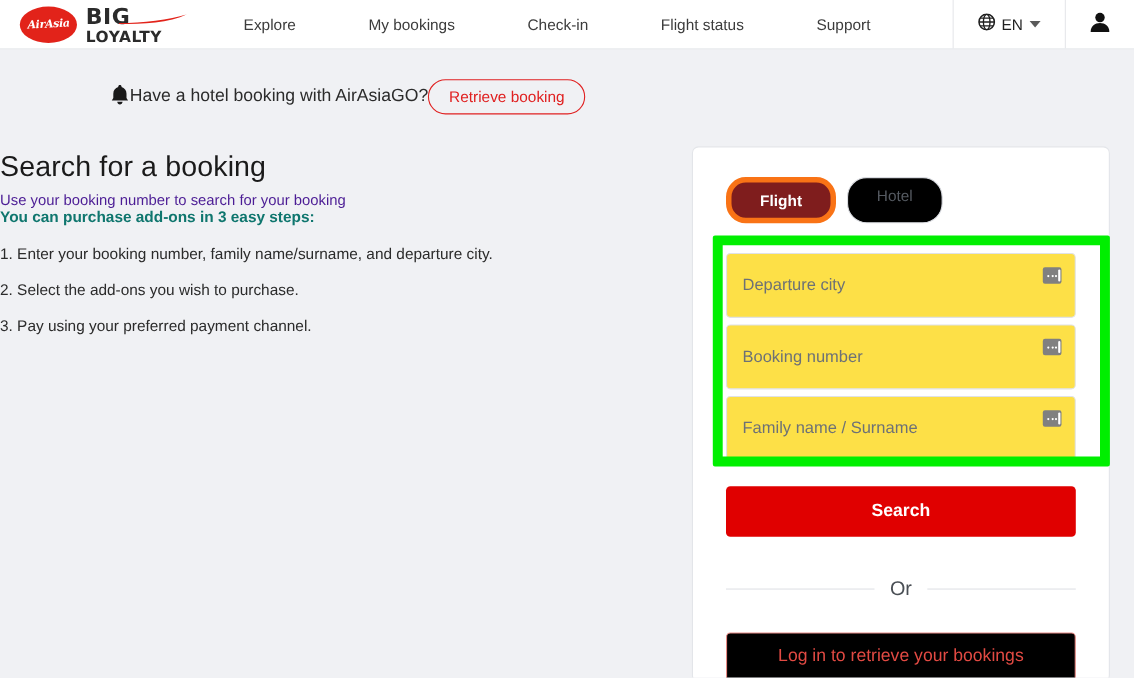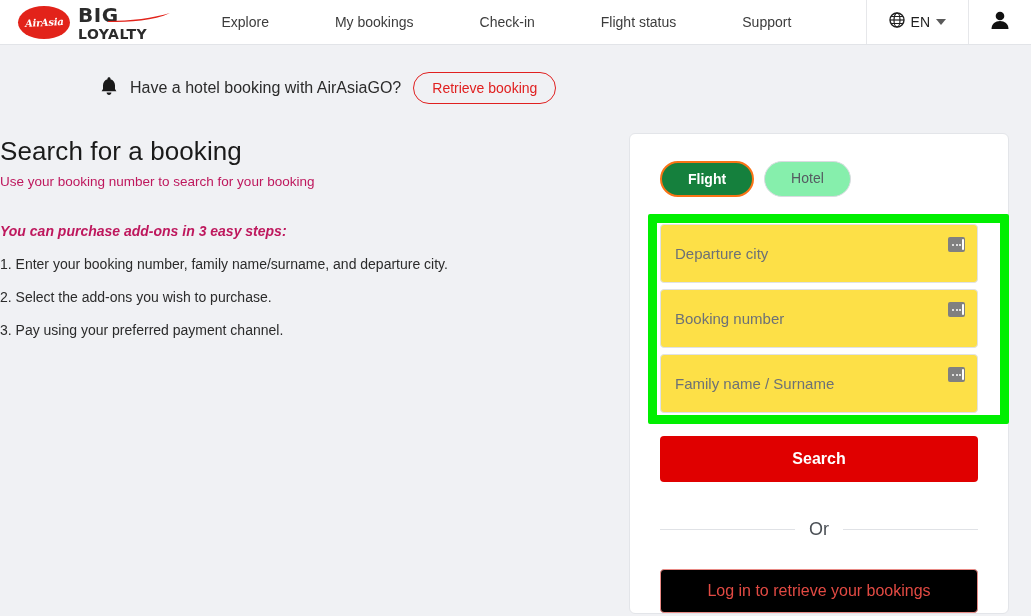--- a/index.html
+++ b/index.html
@@ -110,21 +110,21 @@
     align-items: center;
     justify-content: center;
     width: 62px;
     cursor: pointer;
   }
 
   
   .notice {
     display: flex;
     align-items: center;
-    gap: 12px;
+    gap: 0;
     padding-left: 100px;
     margin-top: 25px;
     height: 36px;
   }
   .bell-icon { display: block; }
   .notice-text { font-size: 16px; color: #2b2b2b; }
   .retrieve-btn {
     border: 1px solid #e02020;
     color: #e02020;
     background: transparent;
@@ -147,29 +147,27 @@
   .left-col { width: 530px; flex: none; padding-top: 3px; }
 
   .page-title {
     font-size: 26px;
     font-weight: normal;
     color: #1a1a1a;
     letter-spacing: 0.1px;
   }
   .page-sub {
     font-size: 13.5px;
-    color: #be185d;
+    color: #4c1d95;
     margin-top: 7px;
   }
   .steps-head {
     font-size: 14px;
     font-weight: bold;
-    color: #be185d;
-    margin-top: 34px;
-    font-style: italic;
+    color: #0f766e;
   }
   .step {
     font-size: 14px;
     color: #2b2b2b;
     margin-top: 17px;
   }
 
   
   .card {
     width: 380px;
@@ -186,27 +184,27 @@
   .tabs { display: flex; gap: 10px; }
   .tab {
     border-radius: 18px;
     font-size: 14px;
     padding: 9px 26px;
     cursor: pointer;
     line-height: 1;
     font-family: "Liberation Sans", sans-serif;
   }
   .tab.active {
-    background: #15803d;
+    background: #7f1d1d;
     color: #ffffff;
-    border: 2px solid #f97316;
+    border: 5px solid #f97316;
     font-weight: bold;
   }
   .tab.inactive {
-    background: #86efac;
+    background: #000000;
     color: #555a61;
     border: 1px solid #d9dbe0;
   }
 
   .fields { margin-top: 27px; }
 
   .field {
     position: relative;
     border: 1px solid #e0e2e6;
     border-radius: 4px;

